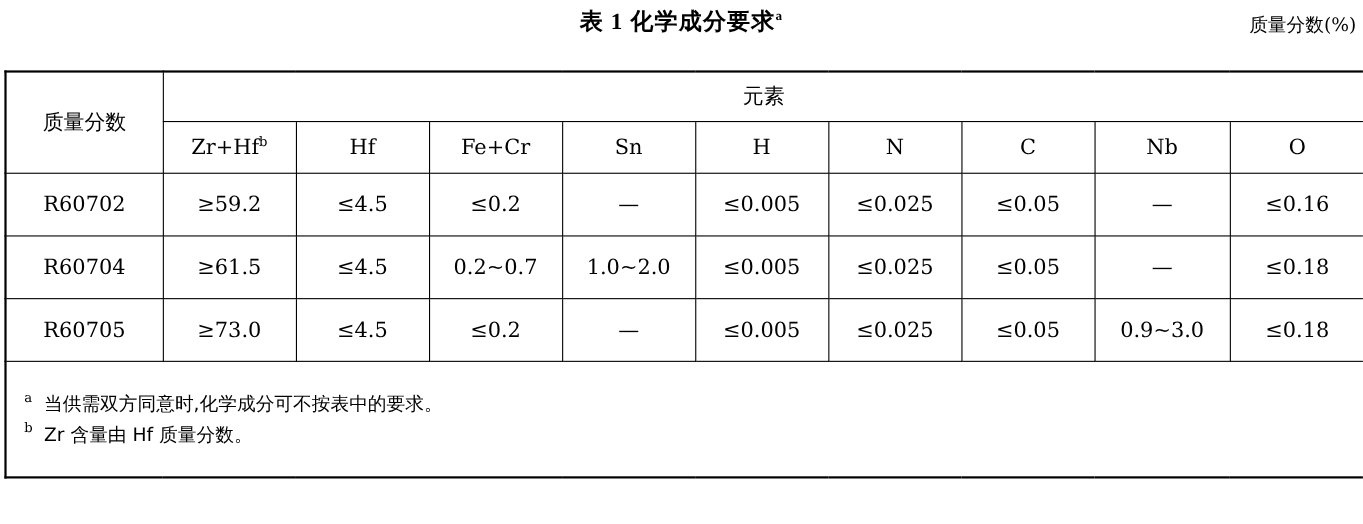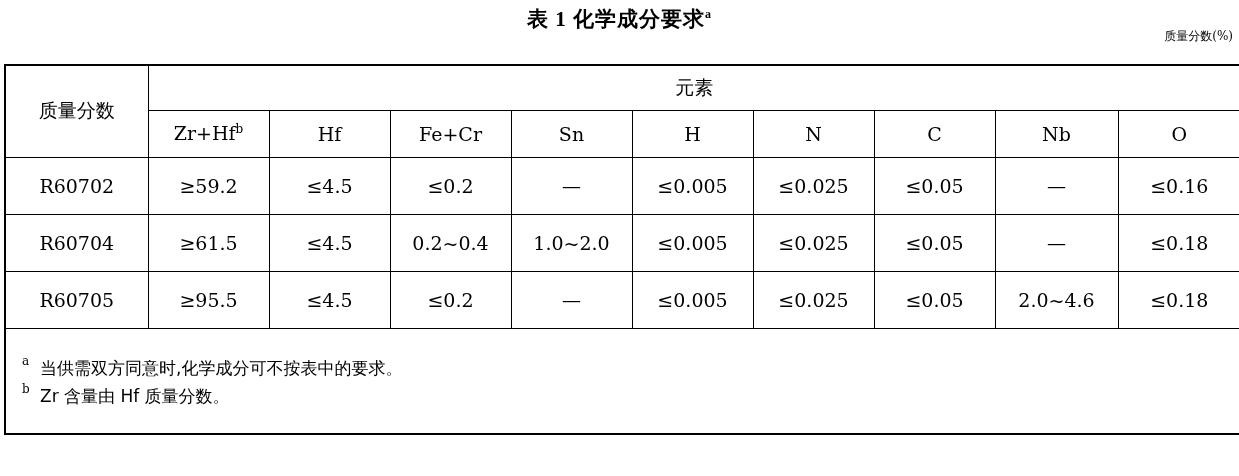--- a/index.html
+++ b/index.html
@@ -40,23 +40,23 @@
     letter-spacing: 1px;
   }
   .table-title .sup {
     font-size: 12px;
     vertical-align: super;
     font-weight: bold;
   }
   .unit-note {
     position: absolute;
     right: 6px;
-    top: 28px;
+    top: 11px;
     font-family: "DejaVu Serif", serif;
-    font-size: 12px;
+    font-size: 17px;
     letter-spacing: 0px;
   }
 
   
   .tbl-wrap {
     position: absolute;
     left: 4px;
     top: 64px;
     width: 1231px;
   }
@@ -175,39 +175,39 @@
           <td>≤0.025</td>
           <td>≤0.05</td>
           <td>—</td>
           <td>≤0.16</td>
         </tr>
 
         <tr class="row-data">
           <td>R60704</td>
           <td>≥61.5</td>
           <td>≤4.5</td>
-          <td>0.2~0.4</td>
+          <td>0.2~0.7</td>
           <td>1.0~2.0</td>
           <td>≤0.005</td>
           <td>≤0.025</td>
           <td>≤0.05</td>
           <td>—</td>
           <td>≤0.18</td>
         </tr>
 
         <tr class="row-data">
           <td>R60705</td>
-          <td>≥95.5</td>
+          <td>≥73.0</td>
           <td>≤4.5</td>
           <td>≤0.2</td>
           <td>—</td>
           <td>≤0.005</td>
           <td>≤0.025</td>
           <td>≤0.05</td>
-          <td>2.0~4.6</td>
+          <td>0.9~3.0</td>
           <td>≤0.18</td>
         </tr>
 
         <tr>
           <td colspan="10" class="notes-cell">
             <div class="note">
               <span class="mk">a</span>
               <span>当供需双方同意时,化学成分可不按表中的要求。</span>
             </div>
             <div class="note">

